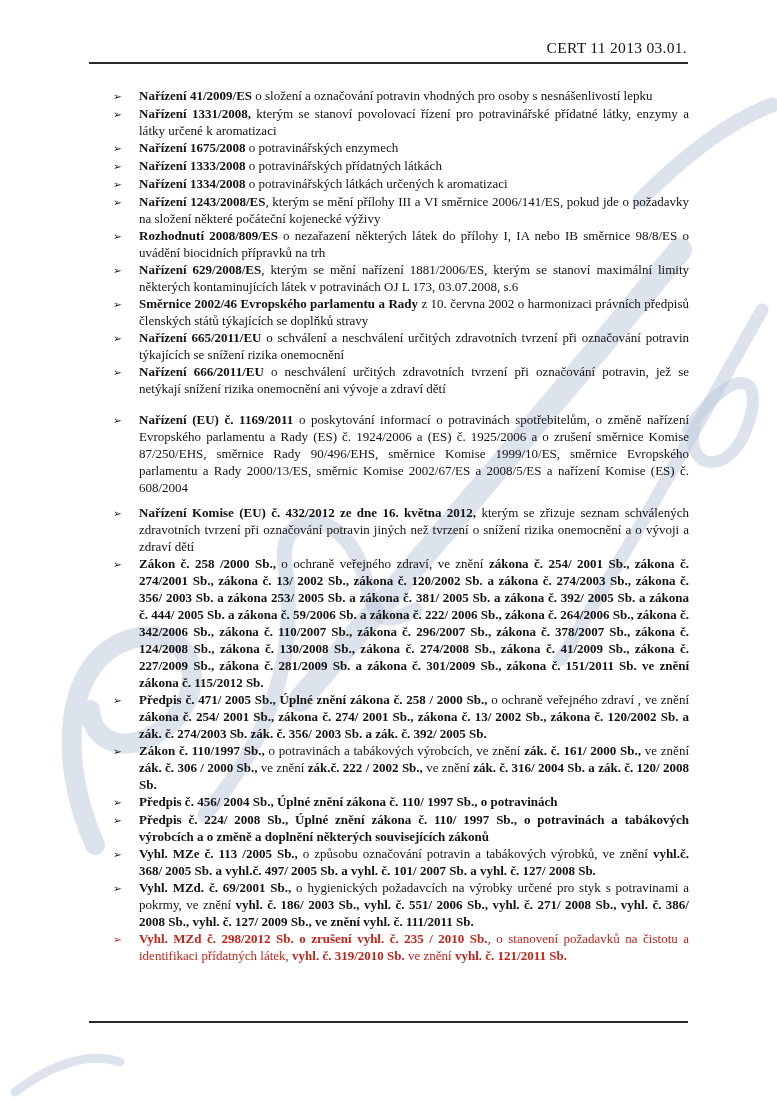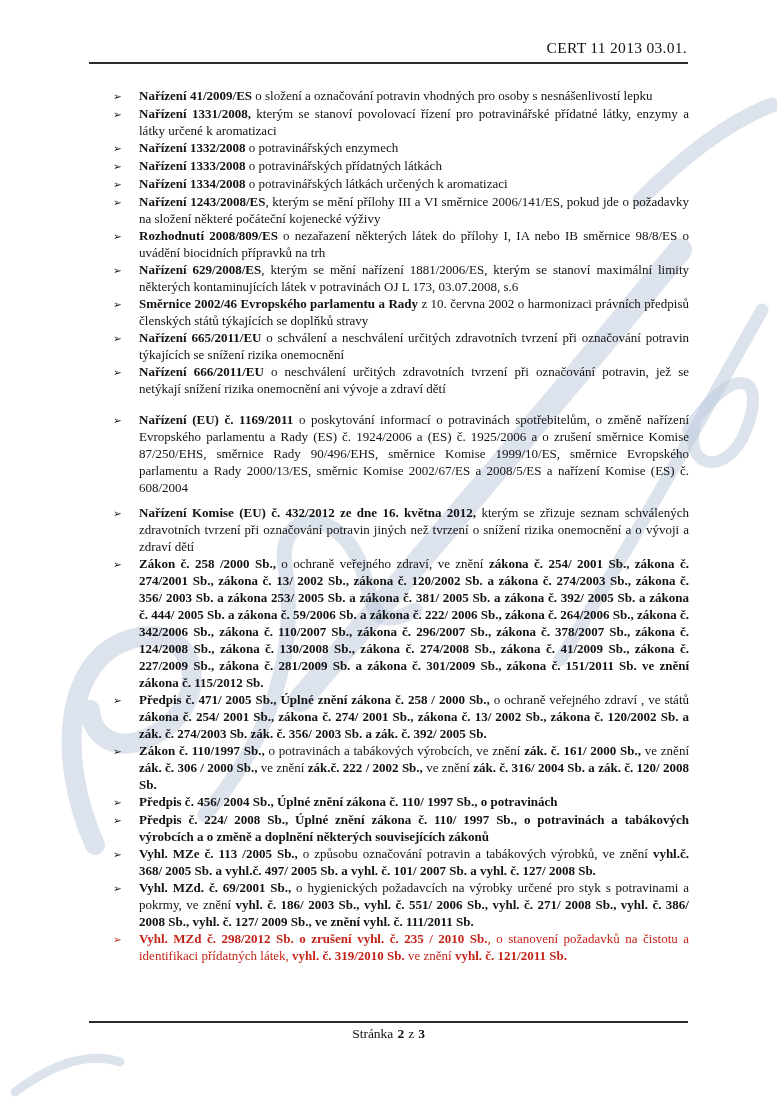--- a/index.html
+++ b/index.html
@@ -58,21 +58,21 @@
       <div class="li">
         <span class="bullet">➢</span>
         <div class="txt"><b>Nařízení 41/2009/ES</b><span> o složení a označování potravin vhodných pro osoby s nesnášenlivostí lepku</span></div>
       </div>
       <div class="li">
         <span class="bullet">➢</span>
         <div class="txt"><b>Nařízení 1331/2008,</b><span> kterým se stanoví povolovací řízení pro potravinářské přídatné látky, enzymy a látky určené k aromatizaci</span></div>
       </div>
       <div class="li">
         <span class="bullet">➢</span>
-        <div class="txt"><b>Nařízení 1332/2008</b><span> o potravinářských enzymech</span></div>
+        <div class="txt"><b>Nařízení 1675/2008</b><span> o potravinářských enzymech</span></div>
       </div>
       <div class="li">
         <span class="bullet">➢</span>
         <div class="txt"><b>Nařízení 1333/2008</b><span> o potravinářských přídatných látkách</span></div>
       </div>
       <div class="li">
         <span class="bullet">➢</span>
         <div class="txt"><b>Nařízení 1334/2008</b><span> o potravinářských látkách určených k aromatizaci</span></div>
       </div>
       <div class="li">
@@ -106,21 +106,21 @@
       <div class="li gap-sm">
         <span class="bullet">➢</span>
         <div class="txt"><b>Nařízení Komise (EU) č. 432/2012  ze dne 16. května 2012,</b><span> kterým se zřizuje seznam schválených zdravotních tvrzení při označování potravin jiných než tvrzení o snížení rizika onemocnění a o vývoji a zdraví dětí</span></div>
       </div>
       <div class="li">
         <span class="bullet">➢</span>
         <div class="txt"><b>Zákon č. 258 /2000 Sb.,</b><span> o ochraně veřejného zdraví, ve znění </span><b>zákona č. 254/ 2001 Sb., zákona č. 274/2001 Sb., zákona č. 13/ 2002 Sb., zákona č. 120/2002 Sb. a zákona č. 274/2003 Sb., zákona č. 356/ 2003 Sb. a zákona 253/ 2005 Sb. a zákona č. 381/ 2005 Sb. a zákona č. 392/ 2005 Sb. a zákona č. 444/ 2005 Sb. a zákona č. 59/2006 Sb. a zákona č. 222/ 2006 Sb., zákona č. 264/2006 Sb., zákona č. 342/2006 Sb., zákona č. 110/2007 Sb., zákona č. 296/2007 Sb., zákona č. 378/2007 Sb., zákona č. 124/2008 Sb., zákona č. 130/2008 Sb., zákona č. 274/2008 Sb., zákona č. 41/2009 Sb., zákona č. 227/2009 Sb., zákona č. 281/2009 Sb. a zákona č. 301/2009 Sb., zákona č. 151/2011 Sb. ve znění zákona č. 115/2012 Sb.</b></div>
       </div>
       <div class="li">
         <span class="bullet">➢</span>
-        <div class="txt"><b>Předpis č. 471/ 2005 Sb., Úplné znění zákona č. 258 / 2000 Sb.,</b><span> o ochraně veřejného zdraví , ve států </span><b>zákona č. 254/ 2001 Sb., zákona č. 274/ 2001 Sb., zákona č. 13/ 2002 Sb., zákona č. 120/2002 Sb. a zák. č. 274/2003 Sb.  zák. č. 356/ 2003 Sb. a zák. č. 392/ 2005 Sb.</b></div>
+        <div class="txt"><b>Předpis č. 471/ 2005 Sb., Úplné znění zákona č. 258 / 2000 Sb.,</b><span> o ochraně veřejného zdraví , ve znění </span><b>zákona č. 254/ 2001 Sb., zákona č. 274/ 2001 Sb., zákona č. 13/ 2002 Sb., zákona č. 120/2002 Sb. a zák. č. 274/2003 Sb.  zák. č. 356/ 2003 Sb. a zák. č. 392/ 2005 Sb.</b></div>
       </div>
       <div class="li">
         <span class="bullet">➢</span>
         <div class="txt"><b>Zákon č. 110/1997 Sb.,</b><span> o potravinách a tabákových výrobcích, ve znění </span><b>zák. č. 161/ 2000 Sb.,</b><span> ve znění </span><b>zák. č. 306 / 2000 Sb.,</b><span> ve znění </span><b>zák.č. 222 / 2002 Sb.,</b><span> ve znění </span><b>zák. č. 316/ 2004 Sb. a zák. č. 120/ 2008 Sb.</b></div>
       </div>
       <div class="li">
         <span class="bullet">➢</span>
         <div class="txt"><b>Předpis č. 456/ 2004 Sb., Úplné znění zákona č. 110/ 1997 Sb., o potravinách</b></div>
       </div>
       <div class="li">
@@ -135,17 +135,14 @@
         <span class="bullet">➢</span>
         <div class="txt"><b>Vyhl. MZd. č. 69/2001 Sb.,</b><span> o hygienických požadavcích na výrobky určené pro styk s potravinami a pokrmy, ve znění </span><b>vyhl. č. 186/ 2003 Sb., vyhl. č. 551/ 2006 Sb., vyhl. č. 271/ 2008 Sb., vyhl. č. 386/ 2008 Sb., vyhl. č. 127/ 2009 Sb., ve znění vyhl. č. 111/2011 Sb.</b></div>
       </div>
       <div class="li red">
         <span class="bullet">➢</span>
         <div class="txt"><b>Vyhl. MZd č. 298/2012 Sb. o zrušení vyhl. č. 235 / 2010 Sb.</b><span>, o stanovení požadavků na čistotu a identifikaci přídatných látek, </span><b>vyhl. č.  319/2010 Sb.</b><span> ve znění </span><b>vyhl. č. 121/2011 Sb.</b></div>
       </div>
     </div>
 
   <div class="rule rule-bottom"></div>
-  <div class="footer-text">
-    <span class="seg">Stránka</span><span class="seg num">2</span><span class="seg">z</span><span class="seg num">3</span>
-  </div>
 
 </div>
 
 </body></html>

